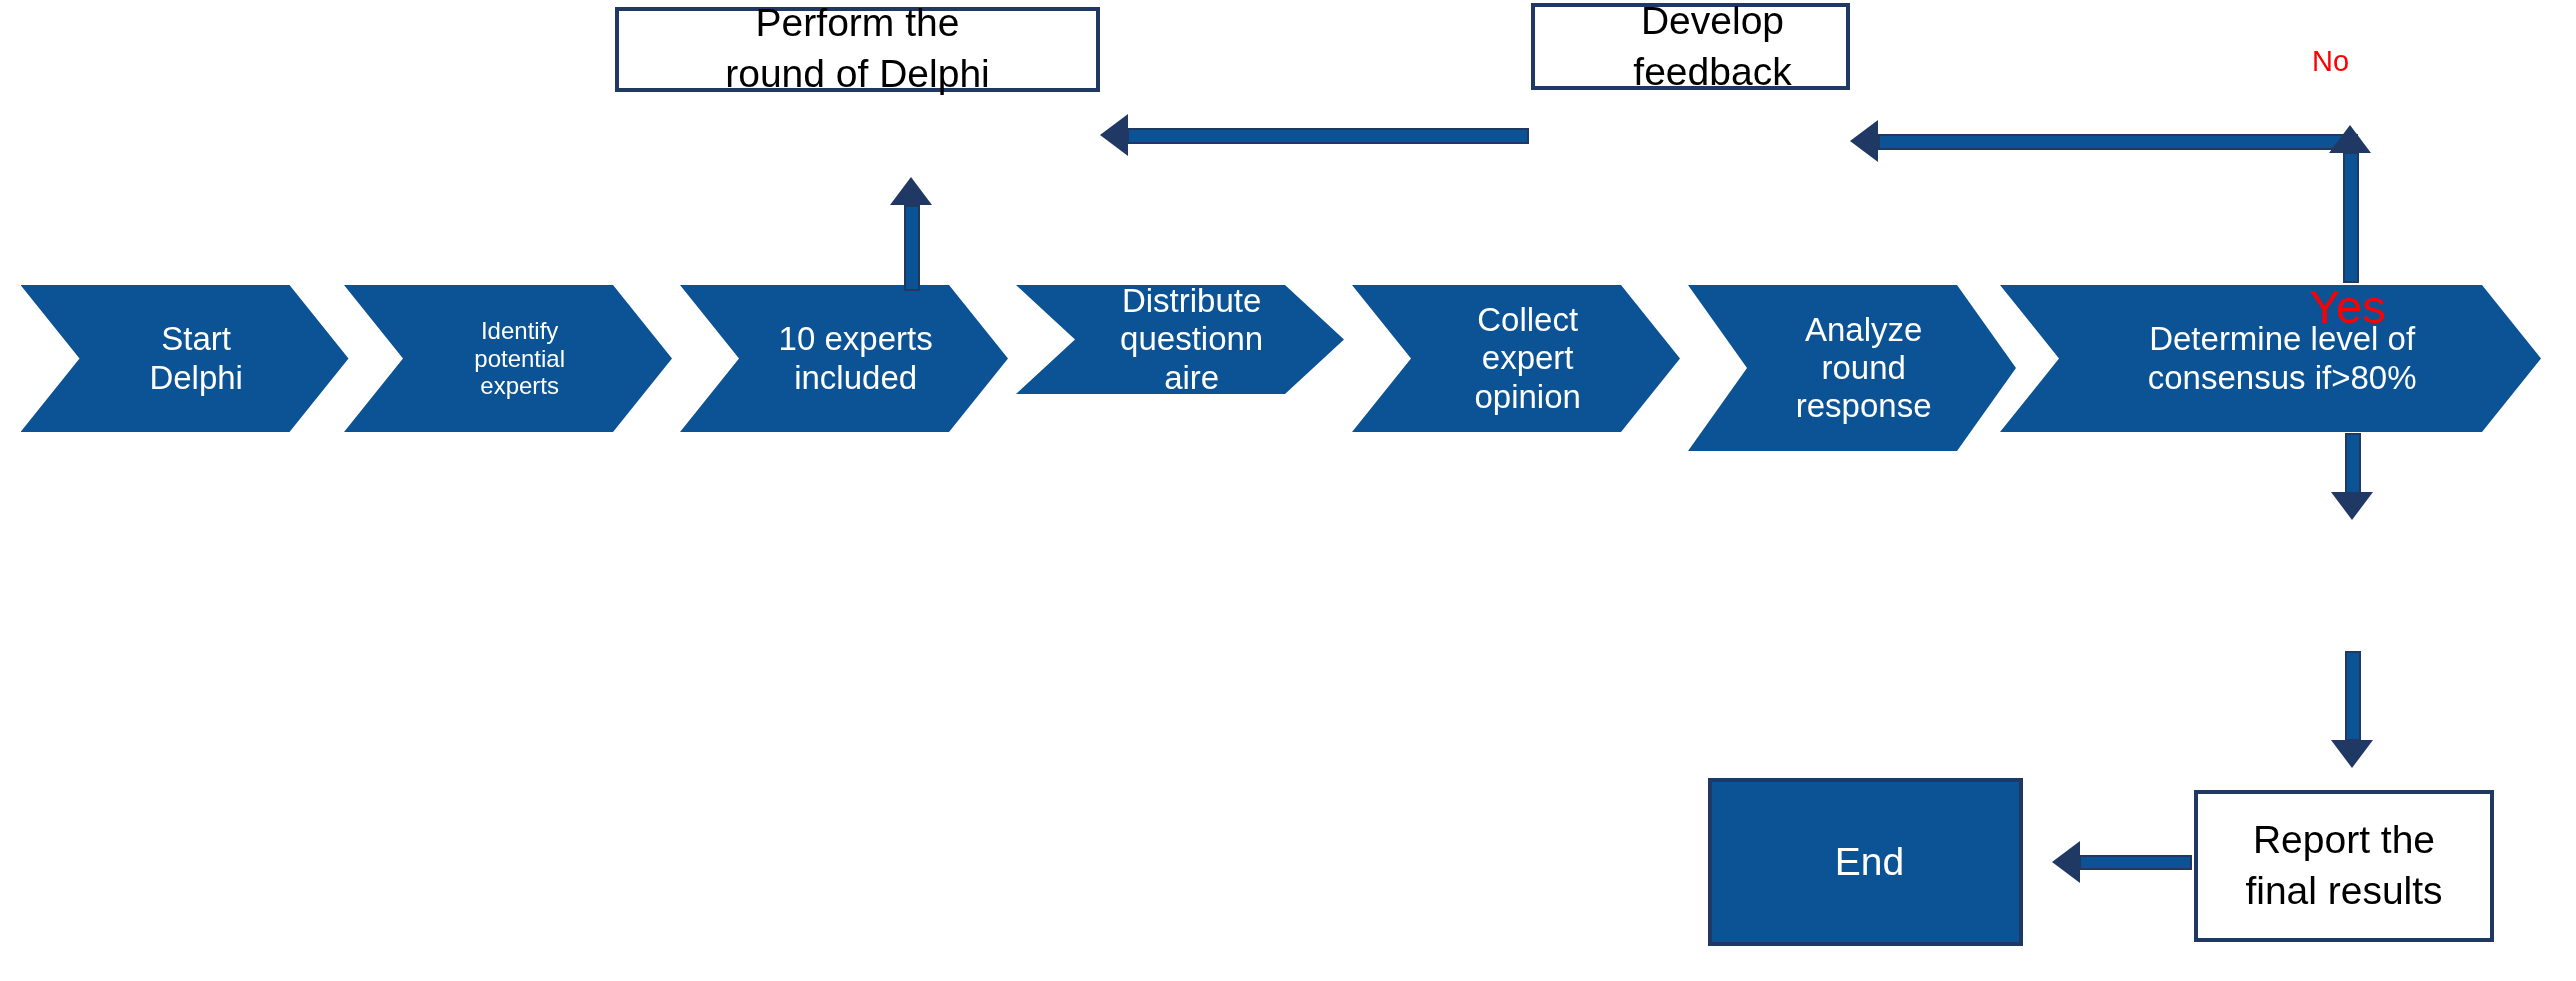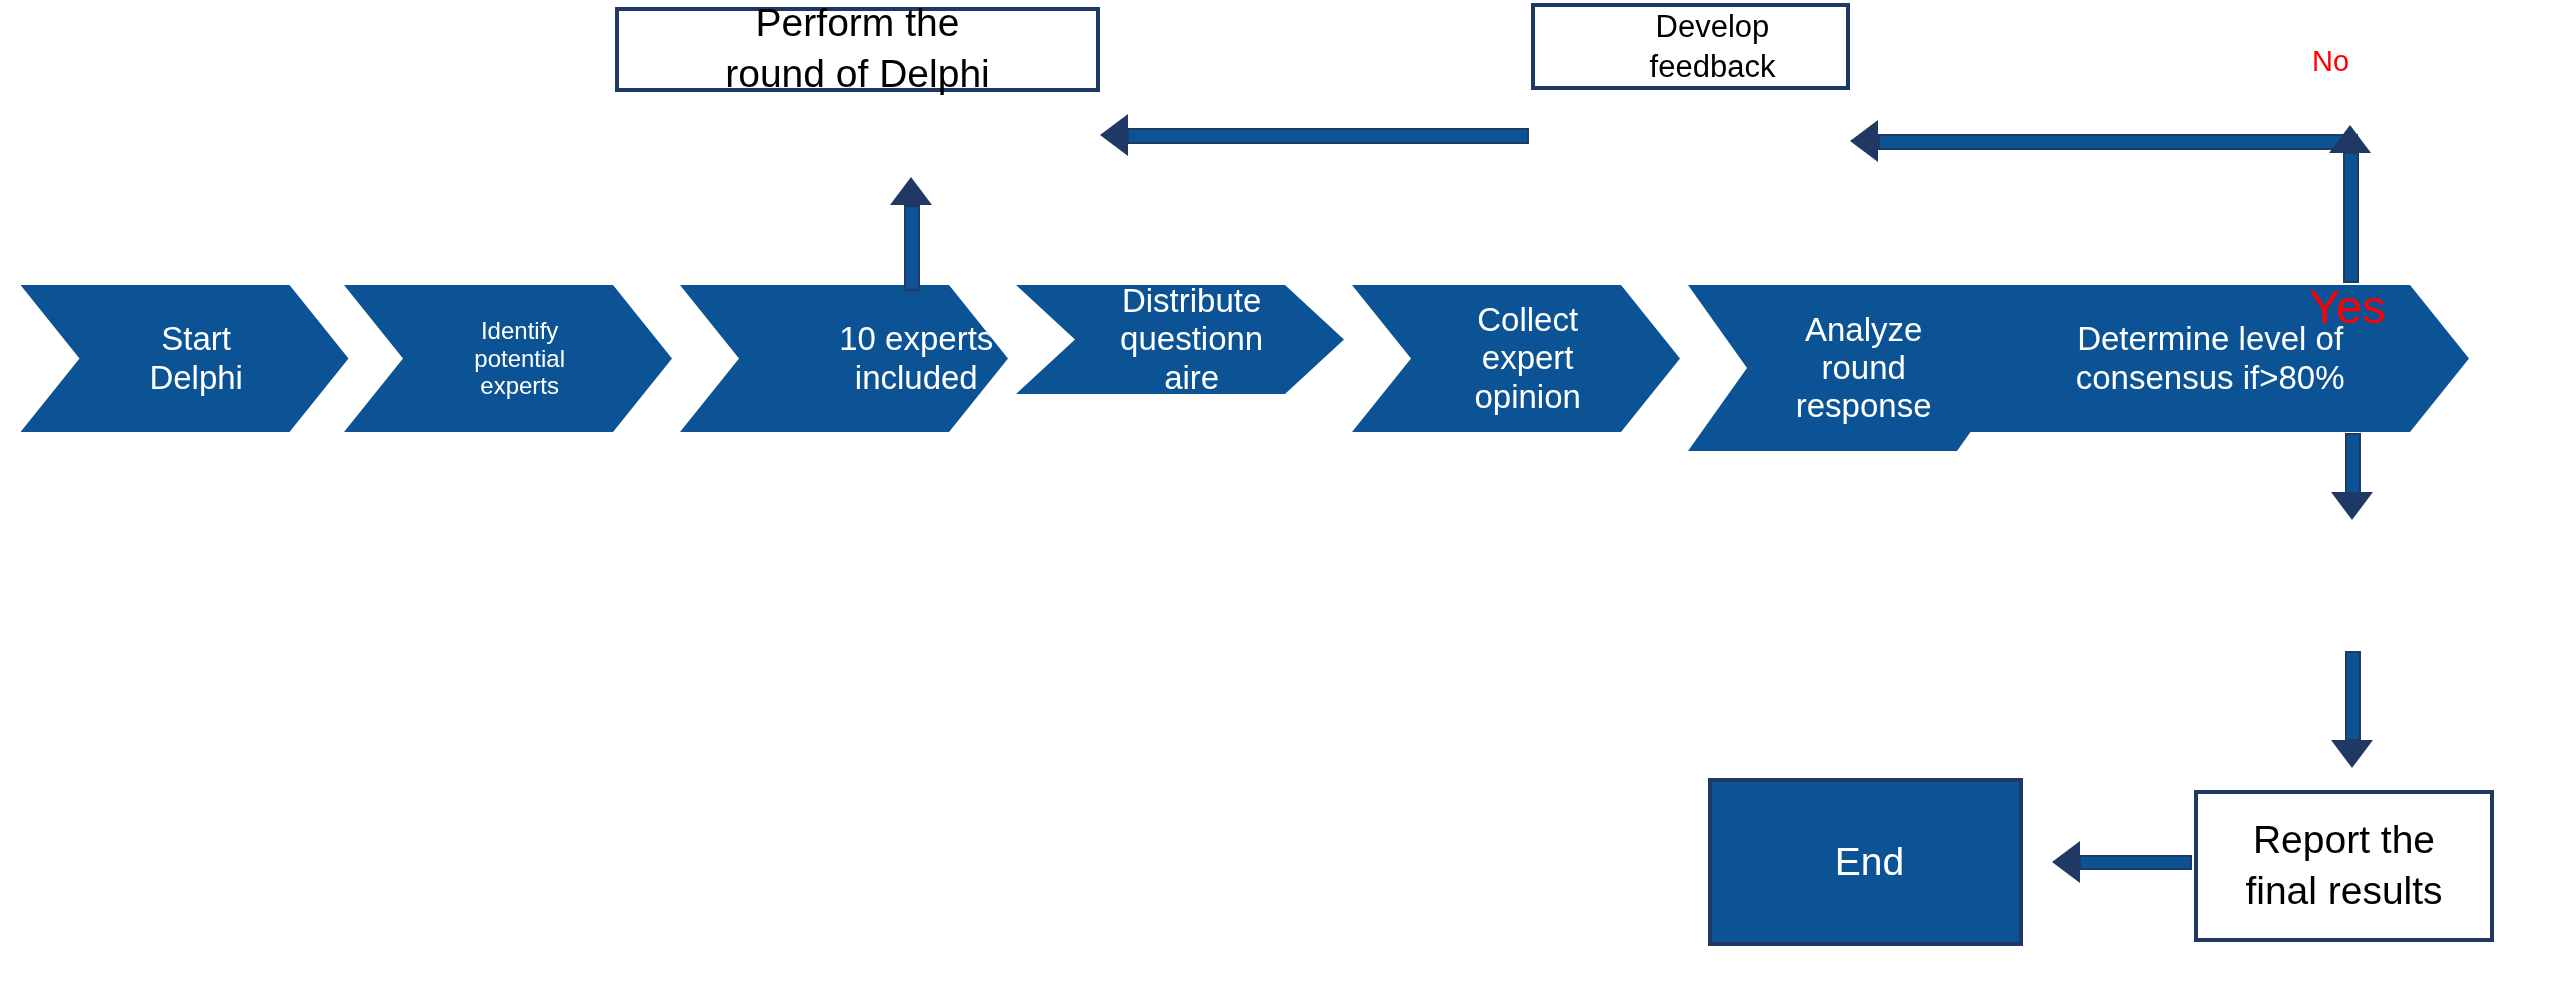--- a/index.html
+++ b/index.html
@@ -89,37 +89,37 @@
 </head>
 <body>
 
 <div id="canvas">
 
   <div class="proc-box" id="box-perform-round" style="left:615px; top:6.6px; width:485px; height:85px; font-size:39px;">
     <span class="lbl">Perform the
 round of Delphi</span>
   </div>
 
-  <div class="proc-box" id="box-develop-feedback" style="left:1531px; top:3.3px; width:319px; height:87px; font-size:31px;padding-left:44px;">
+  <div class="proc-box" id="box-develop-feedback" style="left:1531px; top:3.3px; width:319px; height:87px; font-size:39px;padding-left:44px;">
     <span class="lbl">Develop
 feedback</span>
   </div>
 
   <div class="chev" id="chev-0" style="left:20.5px; top:285px; width:328px; height:147px; font-size:33px;">
     <span class="lbl">Start
 Delphi</span>
   </div>
 
   <div class="chev" id="chev-1" style="left:344px; top:285px; width:328px; height:147px; font-size:24px;">
     <span class="lbl">Identify
 potential
 experts</span>
   </div>
 
-  <div class="chev" id="chev-2" style="left:680px; top:285px; width:328px; height:147px; font-size:33px;justify-content:flex-end;">
+  <div class="chev" id="chev-2" style="left:680px; top:285px; width:328px; height:147px; font-size:33px;">
     <span class="lbl">10 experts
 included</span>
   </div>
 
   <div class="chev" id="chev-3" style="left:1016px; top:285px; width:328px; height:109px; font-size:33px;">
     <span class="lbl">Distribute
 questionn
 aire</span>
   </div>
 
@@ -128,21 +128,21 @@
 expert
 opinion</span>
   </div>
 
   <div class="chev" id="chev-5" style="left:1688px; top:285px; width:328px; height:166px; font-size:33px;">
     <span class="lbl">Analyze
 round
 response</span>
   </div>
 
-  <div class="chev" id="chev-6" style="left:1928px; top:285px; width:541px; height:147px; font-size:33px;text-align:center;">
+  <div class="chev" id="chev-6" style="left:2000px; top:285px; width:541px; height:147px; font-size:33px;text-align:center;">
     <span class="lbl">Determine level of
 consensus if&gt;80%</span>
   </div>
 
   <div class="conn-line" style="left:1127px; top:128px; width:402px; height:15.6px;"></div>
   <div class="conn-head head-left" style="left:1100px; top:114px;"></div>
 
   <div class="conn-line" style="left:1878px; top:134px; width:480px; height:15.6px;"></div>
   <div class="conn-head head-left" style="left:1850px; top:120px;"></div>
 

